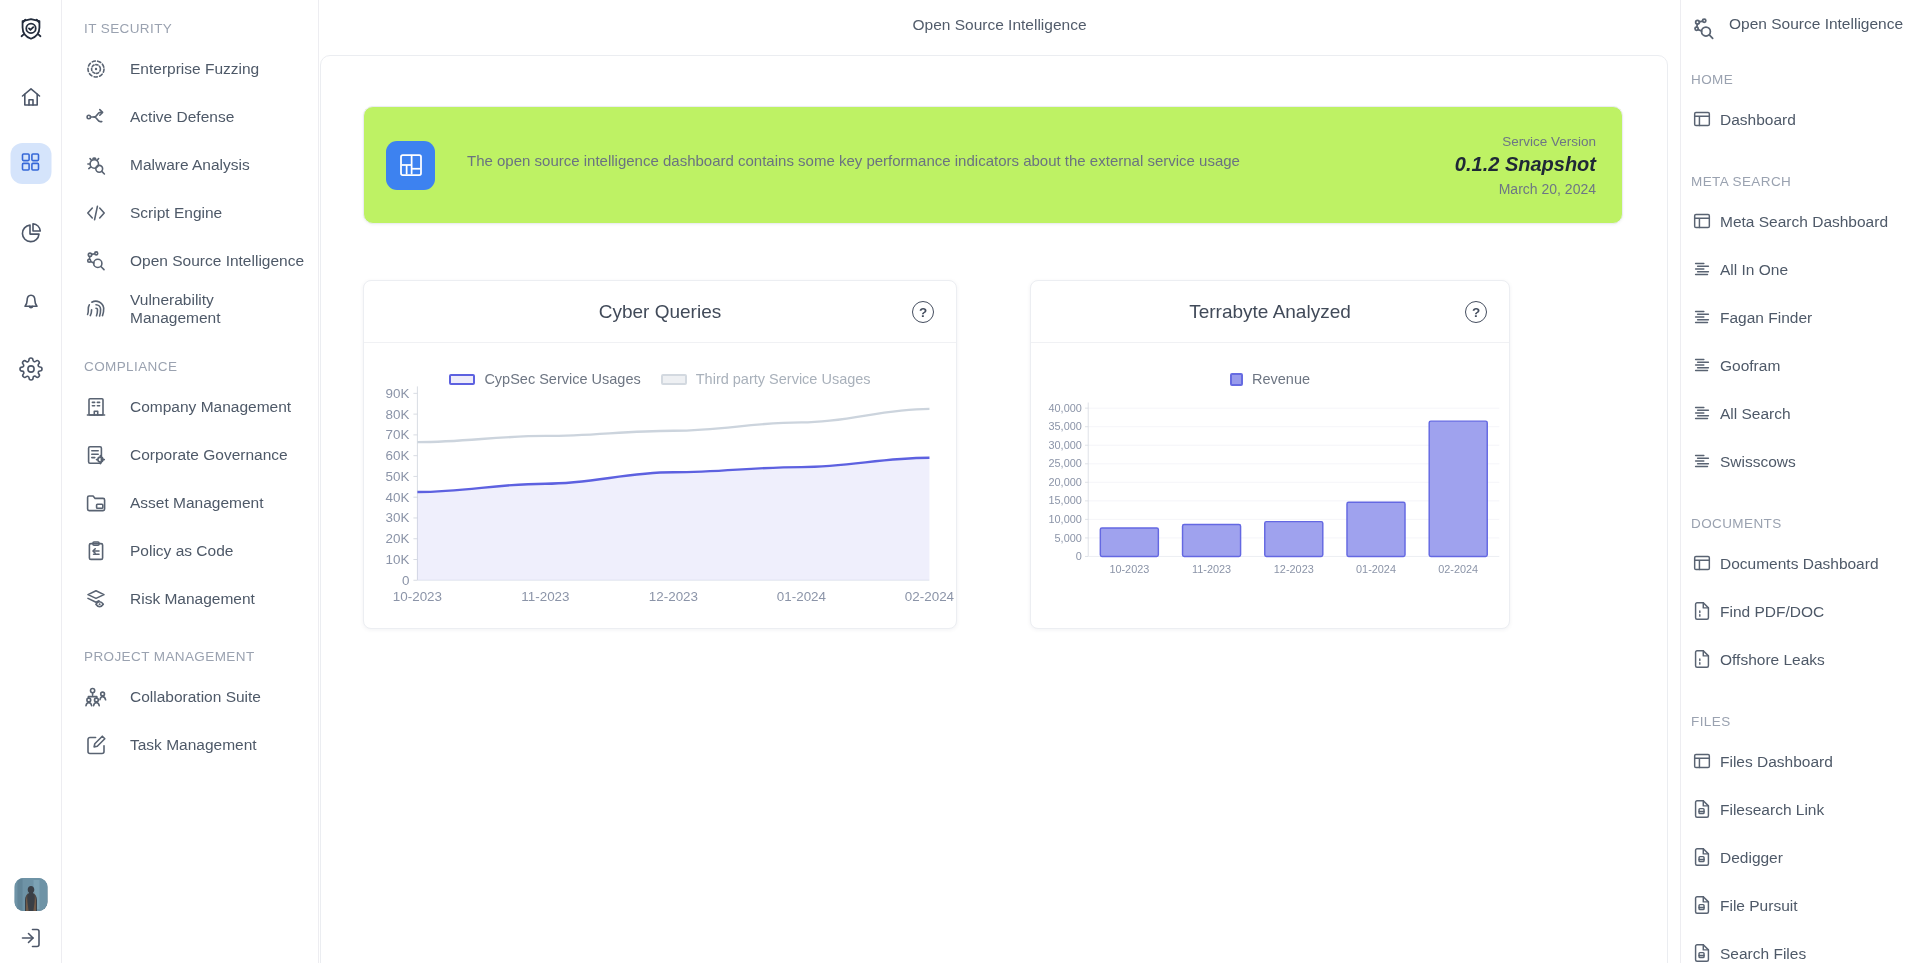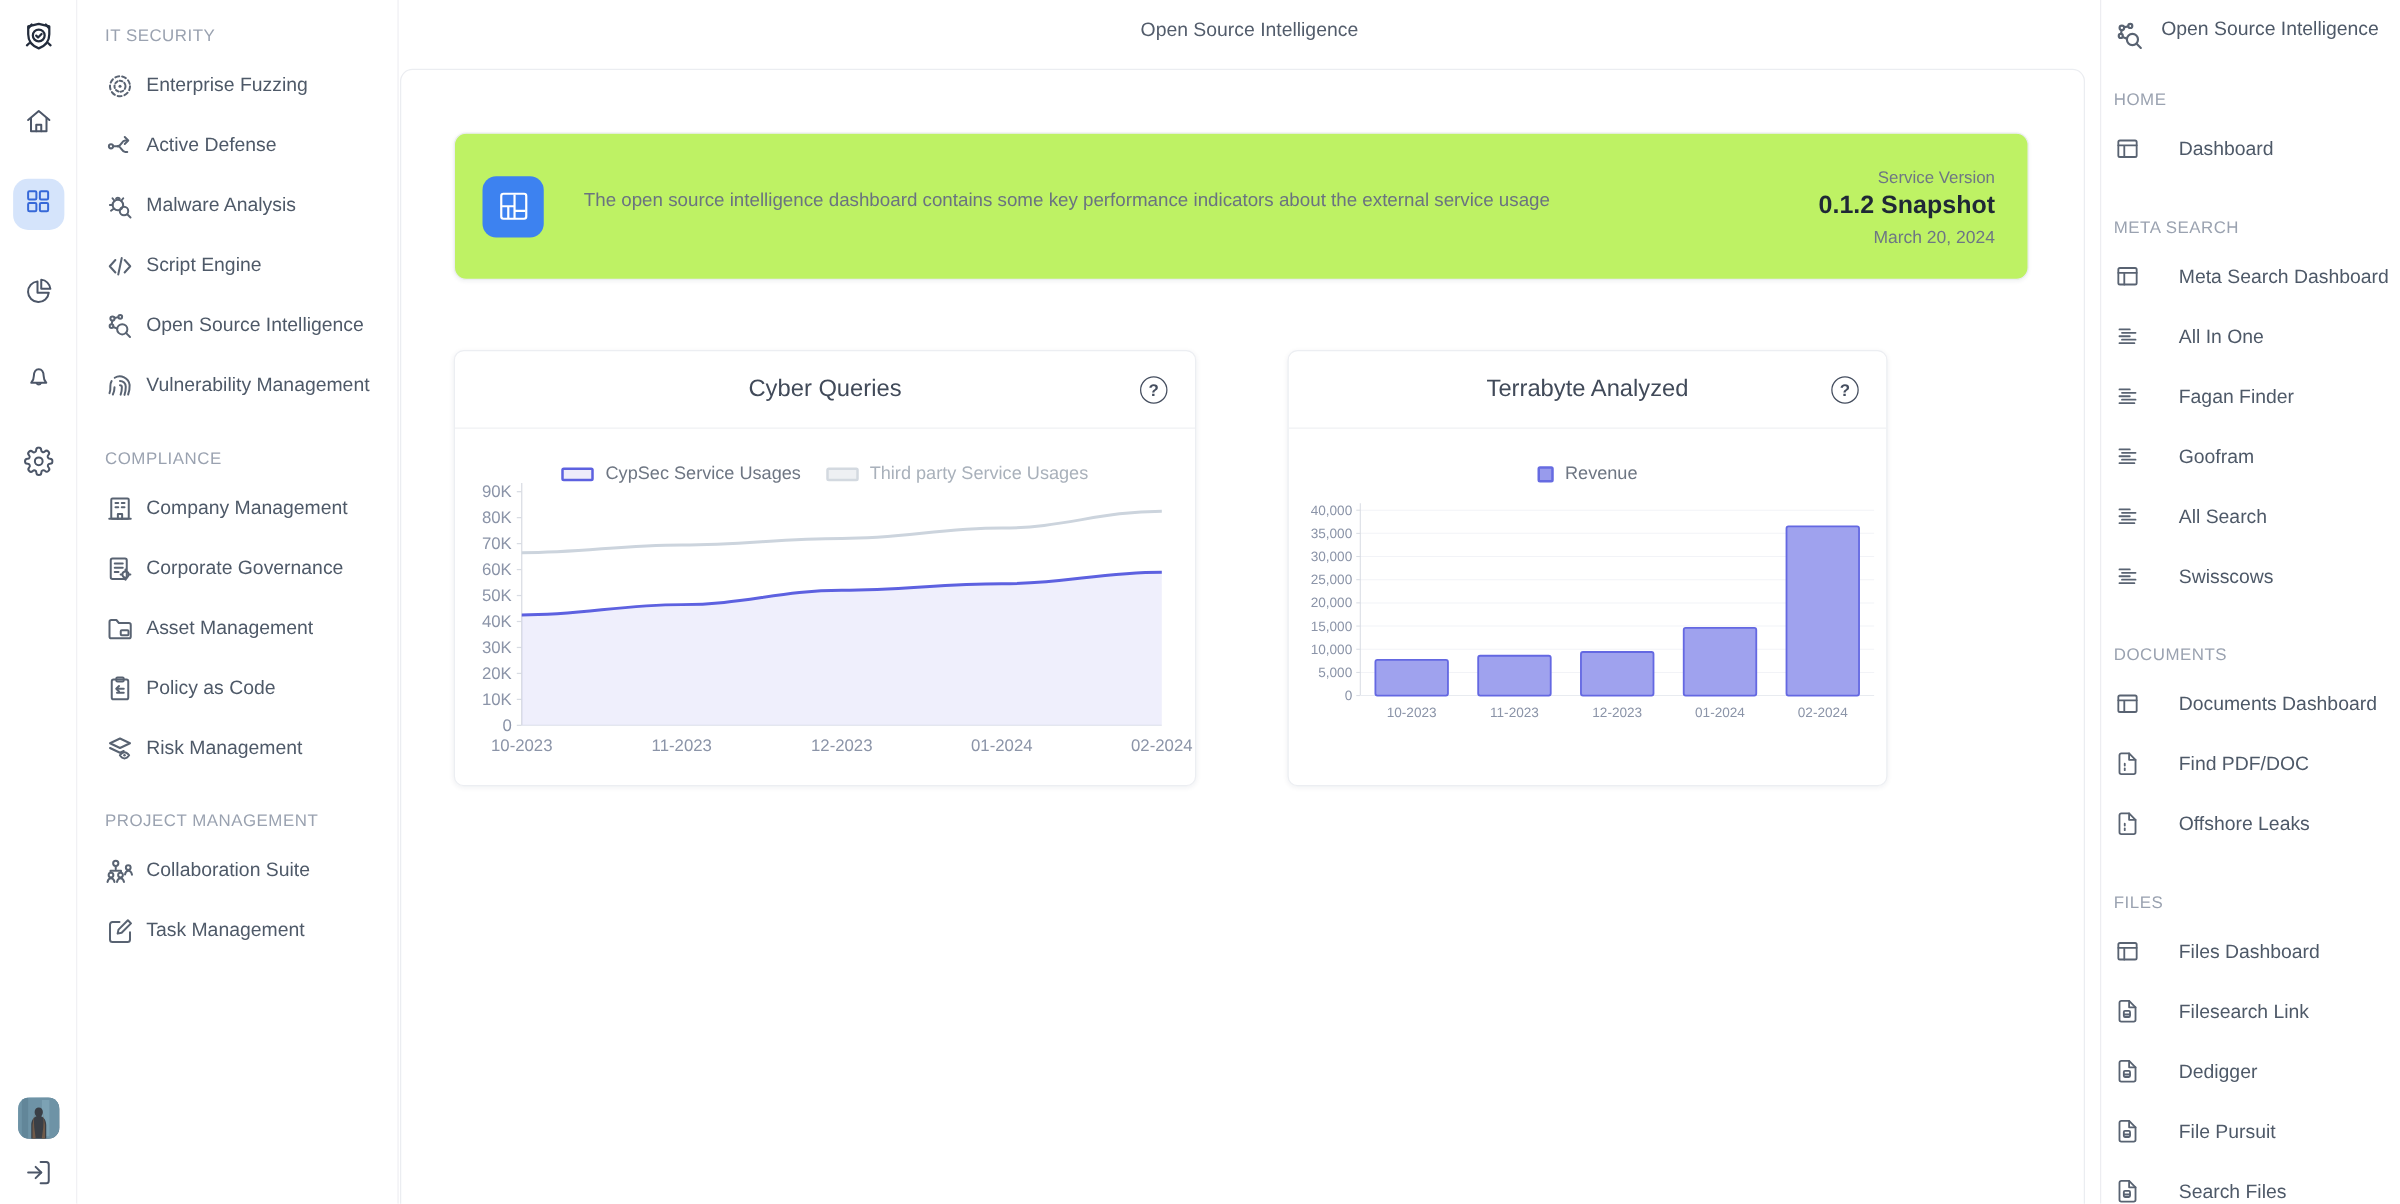--- a/index.html
+++ b/index.html
@@ -14,47 +14,47 @@
   .rail-logo { color:#232c3c; }
   .rail-pill { width:41px; height:41px; border-radius:12px; }
   .rail-pill.active { background:#d5e4fb; color:#3668d8; }
   .rail-avatar { width:33px; height:33px; border-radius:9px; overflow:hidden; background:linear-gradient(135deg,#8fb6c6 0%,#5f8296 45%,#3f5a6e 100%); }
   .rail-avatar svg { width:33px; height:33px; }
 
   
   .sidebar-left { position:absolute; left:62px; top:0; width:257px; height:963px; background:#fff; border-right:1px solid #ededf1; padding:21px 10px 0 22px; }
   .sec-header { font-size:13.5px; letter-spacing:.03em; color:#9aa2b0; height:16px; line-height:16px; margin:26px 0 8px 0; }
   .sidebar-left .sec-header:first-child { margin-top:0; }
-  .nav-item { height:48px; display:flex; align-items:center; gap:9px; color:#4e5968; font-size:15.5px; cursor:pointer; border-radius:8px; }
+  .nav-item { height:48px; display:flex; align-items:center; gap:22px; color:#4e5968; font-size:15.5px; cursor:pointer; border-radius:8px; }
   .nav-item .icon { width:24px; height:24px; color:#59637280; color:#596372; flex:none; display:flex; }
   .nav-item .icon svg { width:24px; height:24px; }
 
   
   .sidebar-right { position:absolute; left:1680px; top:0; width:240px; height:963px; background:#fff; border-left:1px solid #ededf1; padding:14px 8px 0 10px; overflow:hidden; }
   .rs-title { display:flex; gap:12px; align-items:flex-start; color:#4e5968; font-size:15.5px; line-height:20px; margin-bottom:4px; }
   .rs-title .icon { width:26px; height:26px; color:#596372; flex:none; margin-top:2px; }
   .rs-title .icon svg { width:26px; height:26px; }
   .sidebar-right .sec-header { margin:30px 0 8px 0; }
-  .sidebar-right .nav-item { gap:28px; }
+  .sidebar-right .nav-item { gap:5px; }
   .sidebar-right .nav-item .icon svg { width:22px; height:22px; }
 
   
   .main { position:absolute; left:319px; top:0; width:1361px; height:963px; background:#fff; }
   .page-title { position:absolute; top:16px; left:0; width:100%; text-align:center; font-size:15.5px; color:#525c6b; }
   .container { position:absolute; left:1px; top:55px; width:1348px; height:940px; background:#fff; border:1px solid #ebedf1; border-radius:10px; }
 
   .banner { position:absolute; left:42px; top:50px; width:1260px; height:118px; background:#bef264; border:1px solid #ebedf1; border-radius:10px; box-shadow:0 1px 3px rgba(20,30,60,.05); display:flex; align-items:center; padding:0 26px 0 22px; }
   .banner-icon { width:49px; height:49px; border-radius:11px; background:#3d82f0; color:#fff; display:flex; align-items:center; justify-content:center; flex:none; }
   .banner-icon svg { width:30px; height:30px; }
   .banner-text { margin-left:32px; flex:1; }
   .banner-desc { font-size:15px; color:#6a7380; margin-bottom:9px; }
   .banner-title { font-size:20px; font-weight:700; color:#262f3d; }
   .banner-version { text-align:right; }
   .bv-label { font-size:13.5px; color:#6d7684; margin-bottom:4px; }
-  .bv-value { font-size:20px; font-weight:700; color:#1f2836; margin-bottom:5px; }
+  .bv-value { font-size:20px; font-weight:700; color:#1f2836; margin-bottom:5px;font-style:italic; }
   .bv-date  { font-size:14px; color:#6d7684; }
 
   .card { position:absolute; top:224px; width:594px; height:349px; background:#fff; border:1px solid #eceef2; border-radius:8px; box-shadow:0 1px 4px rgba(20,30,60,.06); }
   .card-1 { left:42px; }
   .card-2 { left:709px; width:480px; }
   .card-header { position:relative; height:62px; border-bottom:1px solid #f0f1f4; display:flex; align-items:center; justify-content:center; }
   .card-title { font-size:19px; font-weight:500; color:#414a59; }
   .help { position:absolute; right:22px; top:20px; width:22px; height:22px; border:1.7px solid #454e5f; border-radius:50%; color:#454e5f; font-size:13.5px; font-weight:700; display:flex; align-items:center; justify-content:center; cursor:pointer; }
   .legend { position:absolute; left:0; top:90px; width:100%; display:flex; justify-content:center; gap:20px; font-size:14.5px; }
   .legend-item { display:flex; align-items:center; gap:9px; cursor:pointer; }

